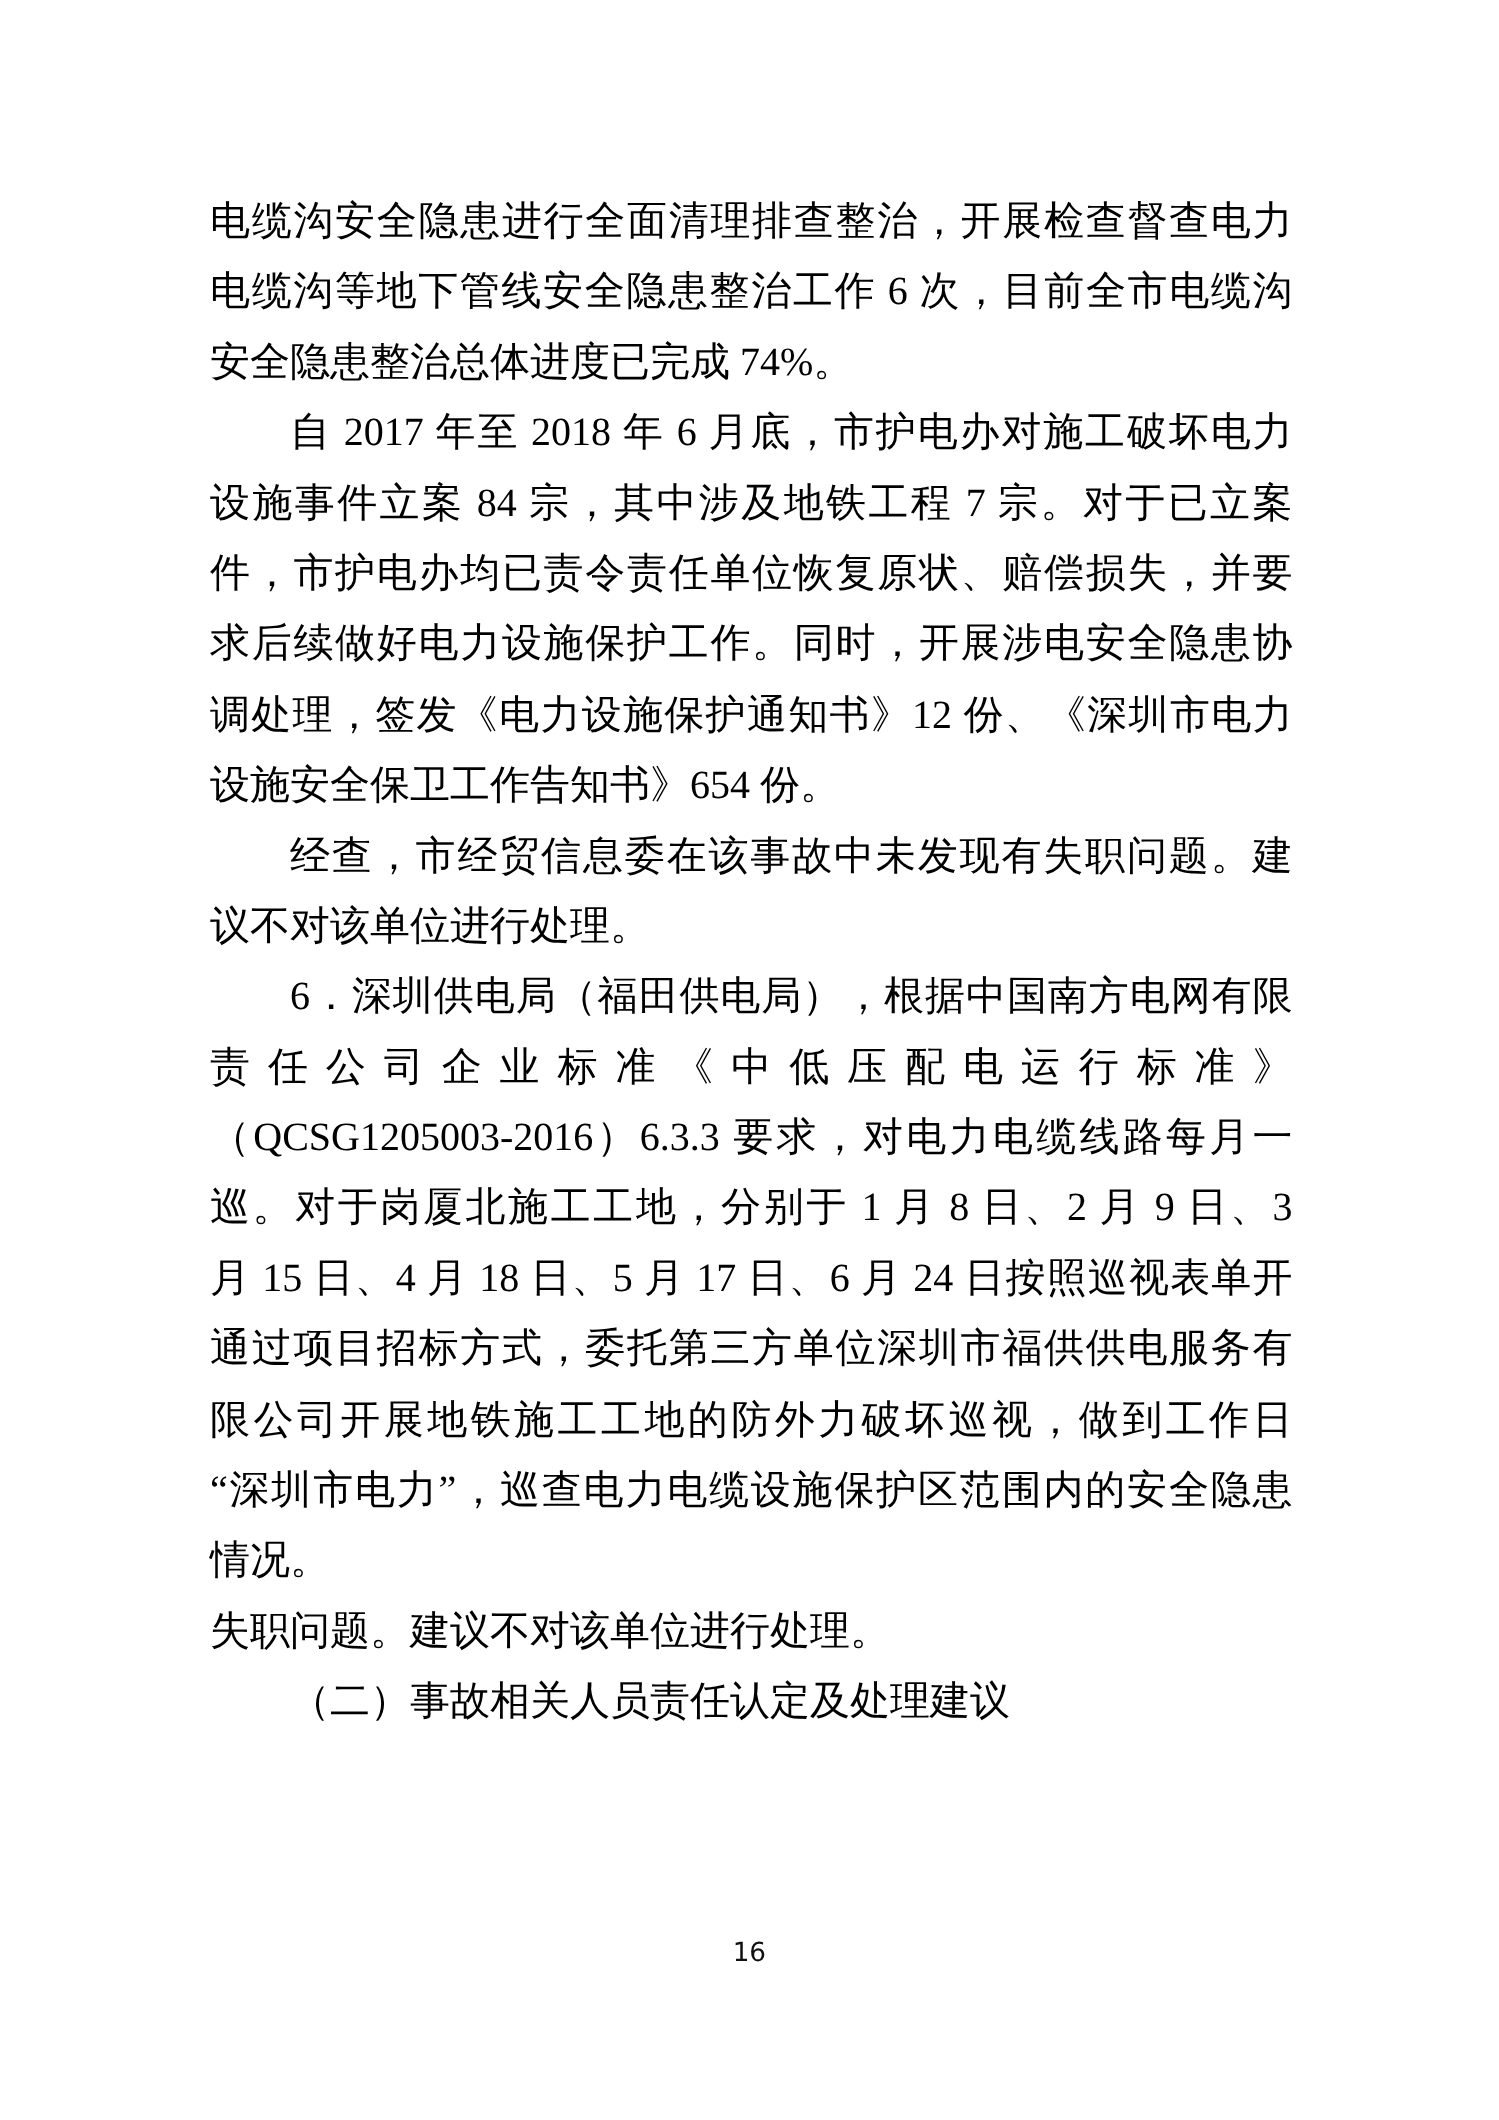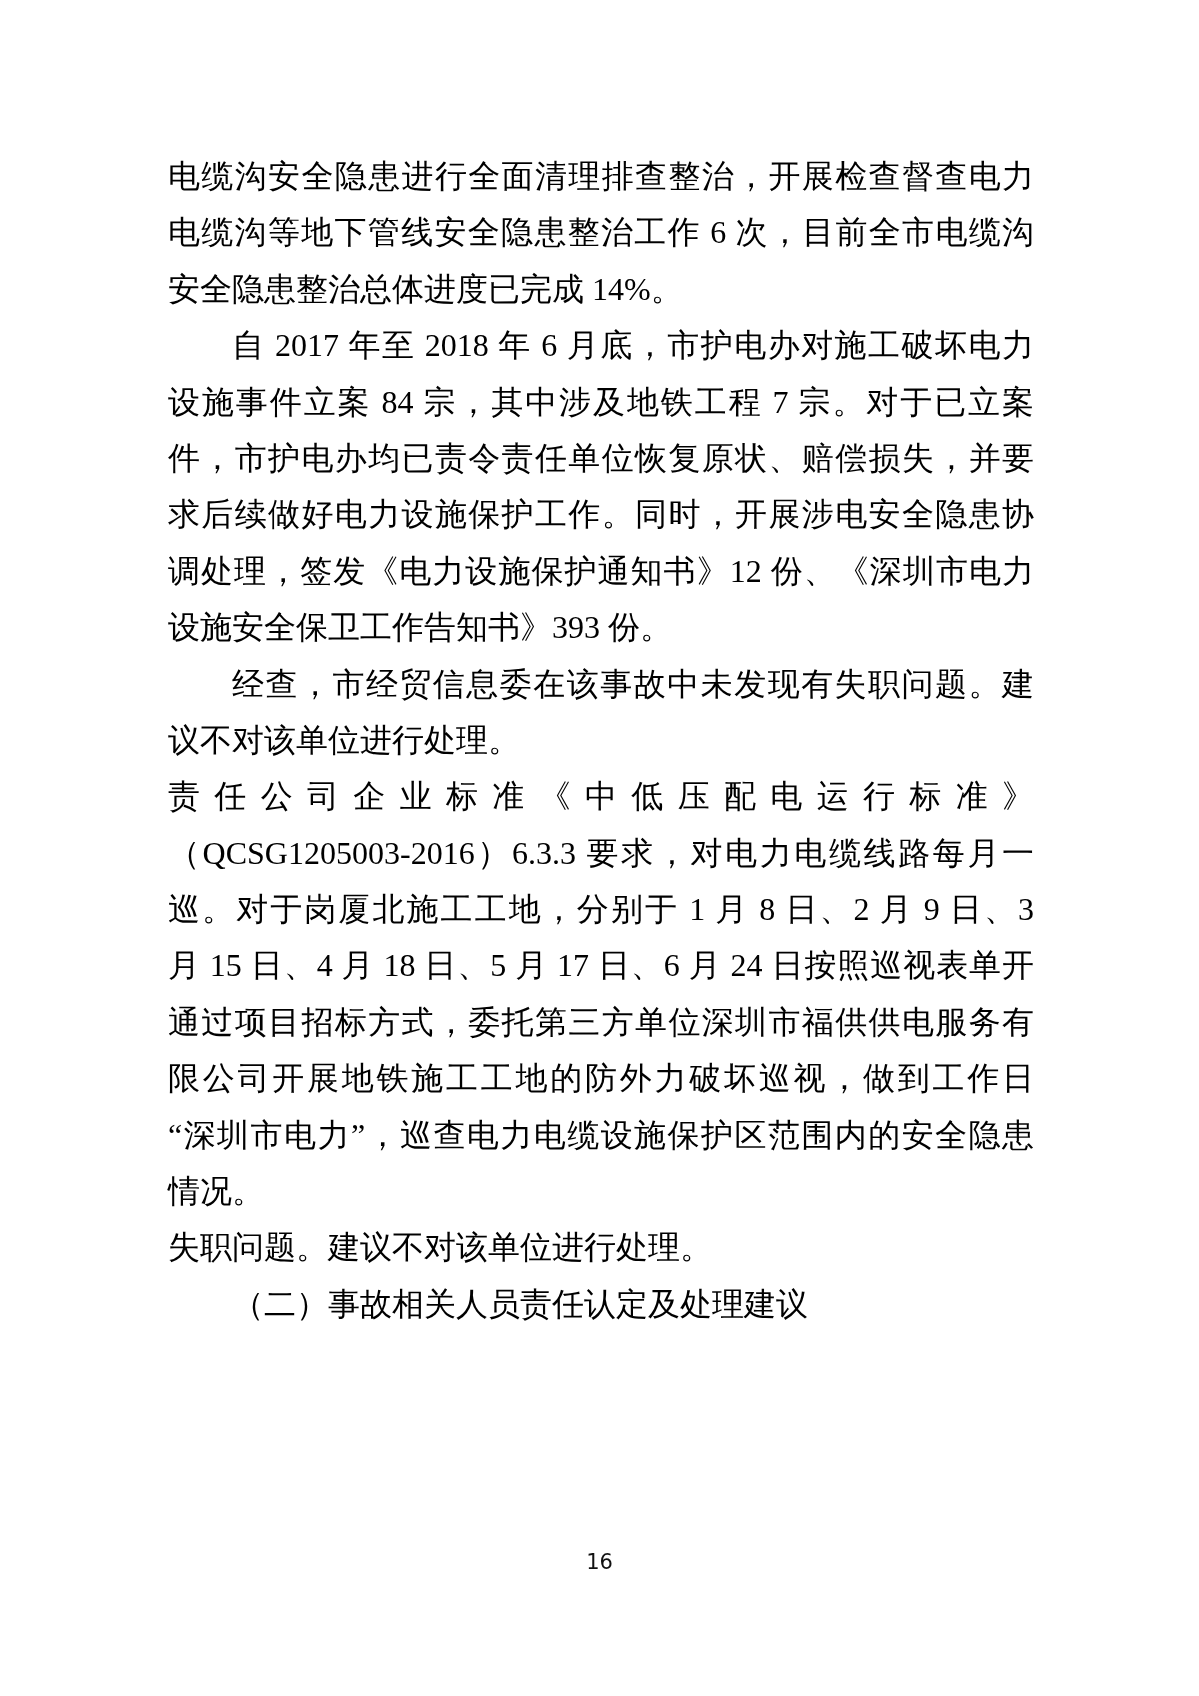--- a/index.html
+++ b/index.html
@@ -63,38 +63,39 @@
 </style>
 </head>
 <body>
 
 <div class="page">
   <div class="content">
 
     <section class="para">
       <div class="line fill">电缆沟安全隐患进行全面清理排查整治，开展检查督查电力</div>
       <div class="line fill">电缆沟等地下管线安全隐患整治工作 6 次，目前全市电缆沟</div>
-      <div class="line">安全隐患整治总体进度已完成 14%。</div>
+      <div class="line">安全隐患整治总体进度已完成 74%。</div>
     </section>
 
     <section class="para">
       <div class="line fill indent">自 2017 年至 2018 年 6 月底，市护电办对施工破坏电力</div>
       <div class="line fill">设施事件立案 84 宗，其中涉及地铁工程 7 宗。对于已立案</div>
       <div class="line fill">件，市护电办均已责令责任单位恢复原状、赔偿损失，并要</div>
       <div class="line fill">求后续做好电力设施保护工作。同时，开展涉电安全隐患协</div>
       <div class="line fill">调处理，签发《电力设施保护通知书》12 份、《深圳市电力</div>
-      <div class="line">设施安全保卫工作告知书》393 份。</div>
+      <div class="line">设施安全保卫工作告知书》654 份。</div>
     </section>
 
     <section class="para">
       <div class="line fill indent">经查，市经贸信息委在该事故中未发现有失职问题。建</div>
       <div class="line">议不对该单位进行处理。</div>
     </section>
 
     <section class="para">
+      <div class="line fill indent">6．深圳供电局（福田供电局），根据中国南方电网有限</div>
       <div class="line fill">责任公司企业标准《中低压配电运行标准》</div>
       <div class="line fill">（QCSG1205003-2016）6.3.3 要求，对电力电缆线路每月一</div>
       <div class="line fill">巡。对于岗厦北施工工地，分别于 1 月 8 日、2 月 9 日、3</div>
       <div class="line fill">月 15 日、4 月 18 日、5 月 17 日、6 月 24 日按照巡视表单开</div>
       <div class="line fill">通过项目招标方式，委托第三方单位深圳市福供供电服务有</div>
       <div class="line fill">限公司开展地铁施工工地的防外力破坏巡视，做到工作日</div>
       <div class="line fill">“深圳市电力”，巡查电力电缆设施保护区范围内的安全隐患</div>
       <div class="line">情况。</div>
     </section>
 

